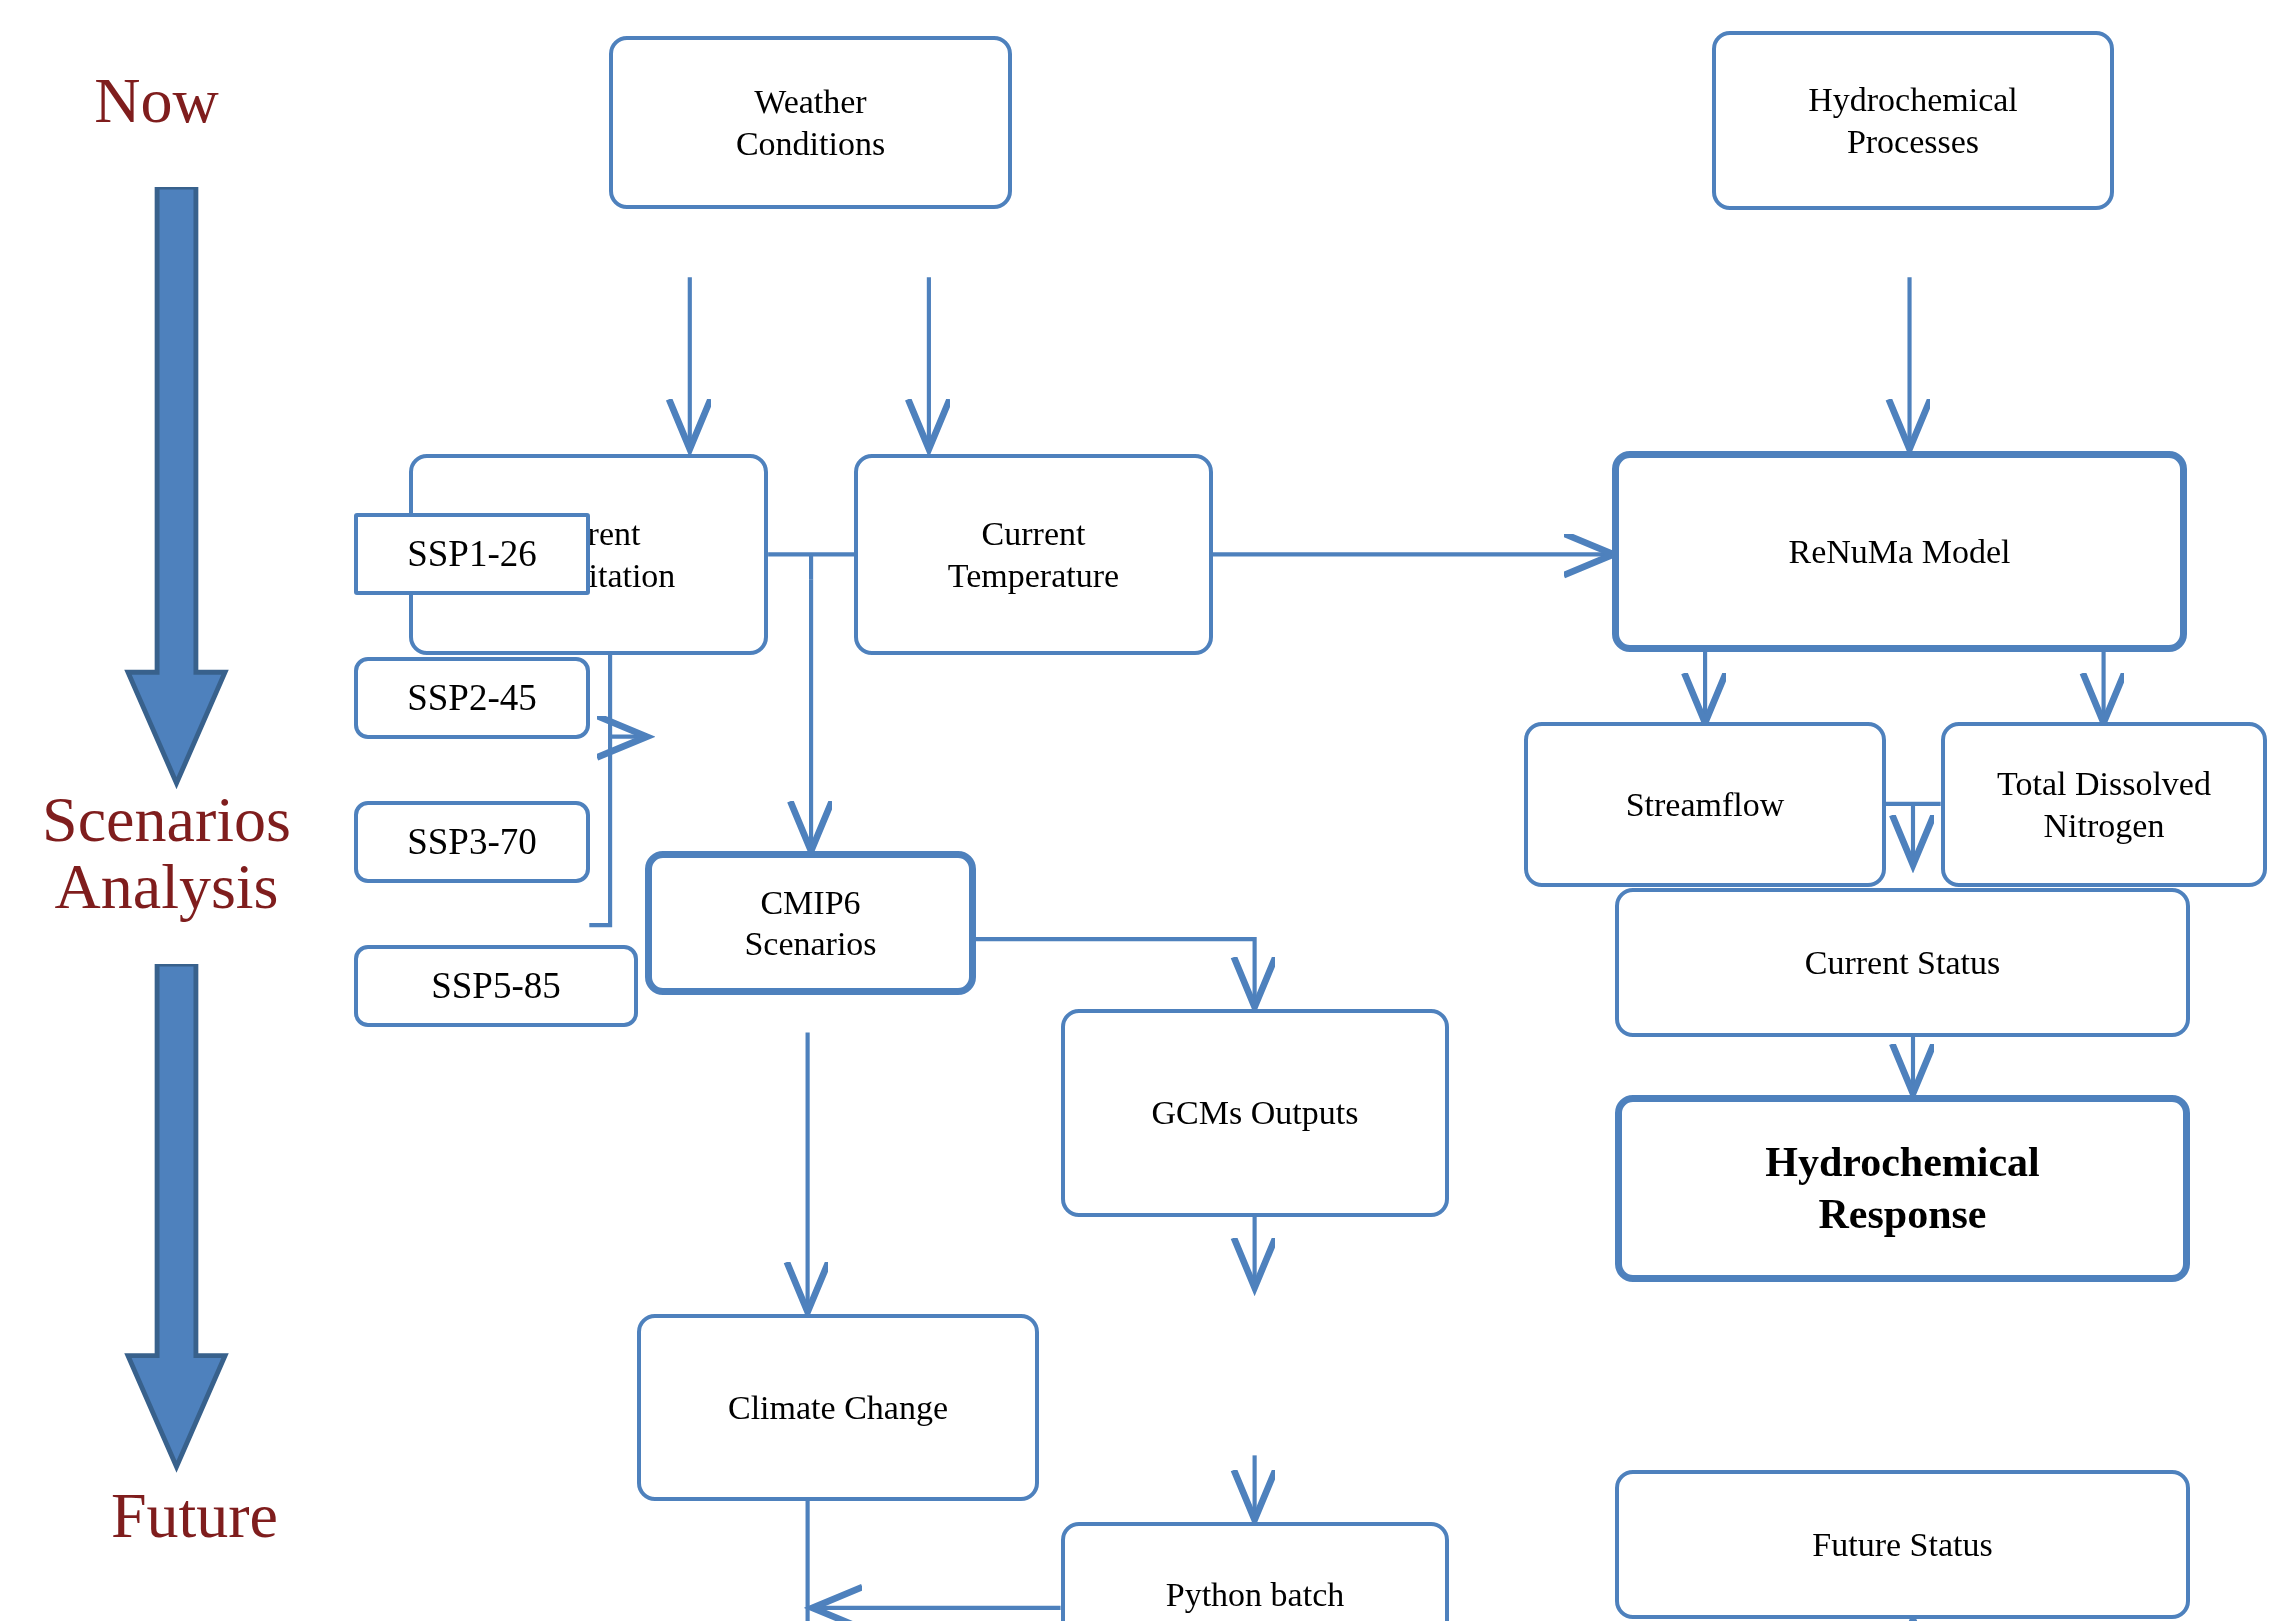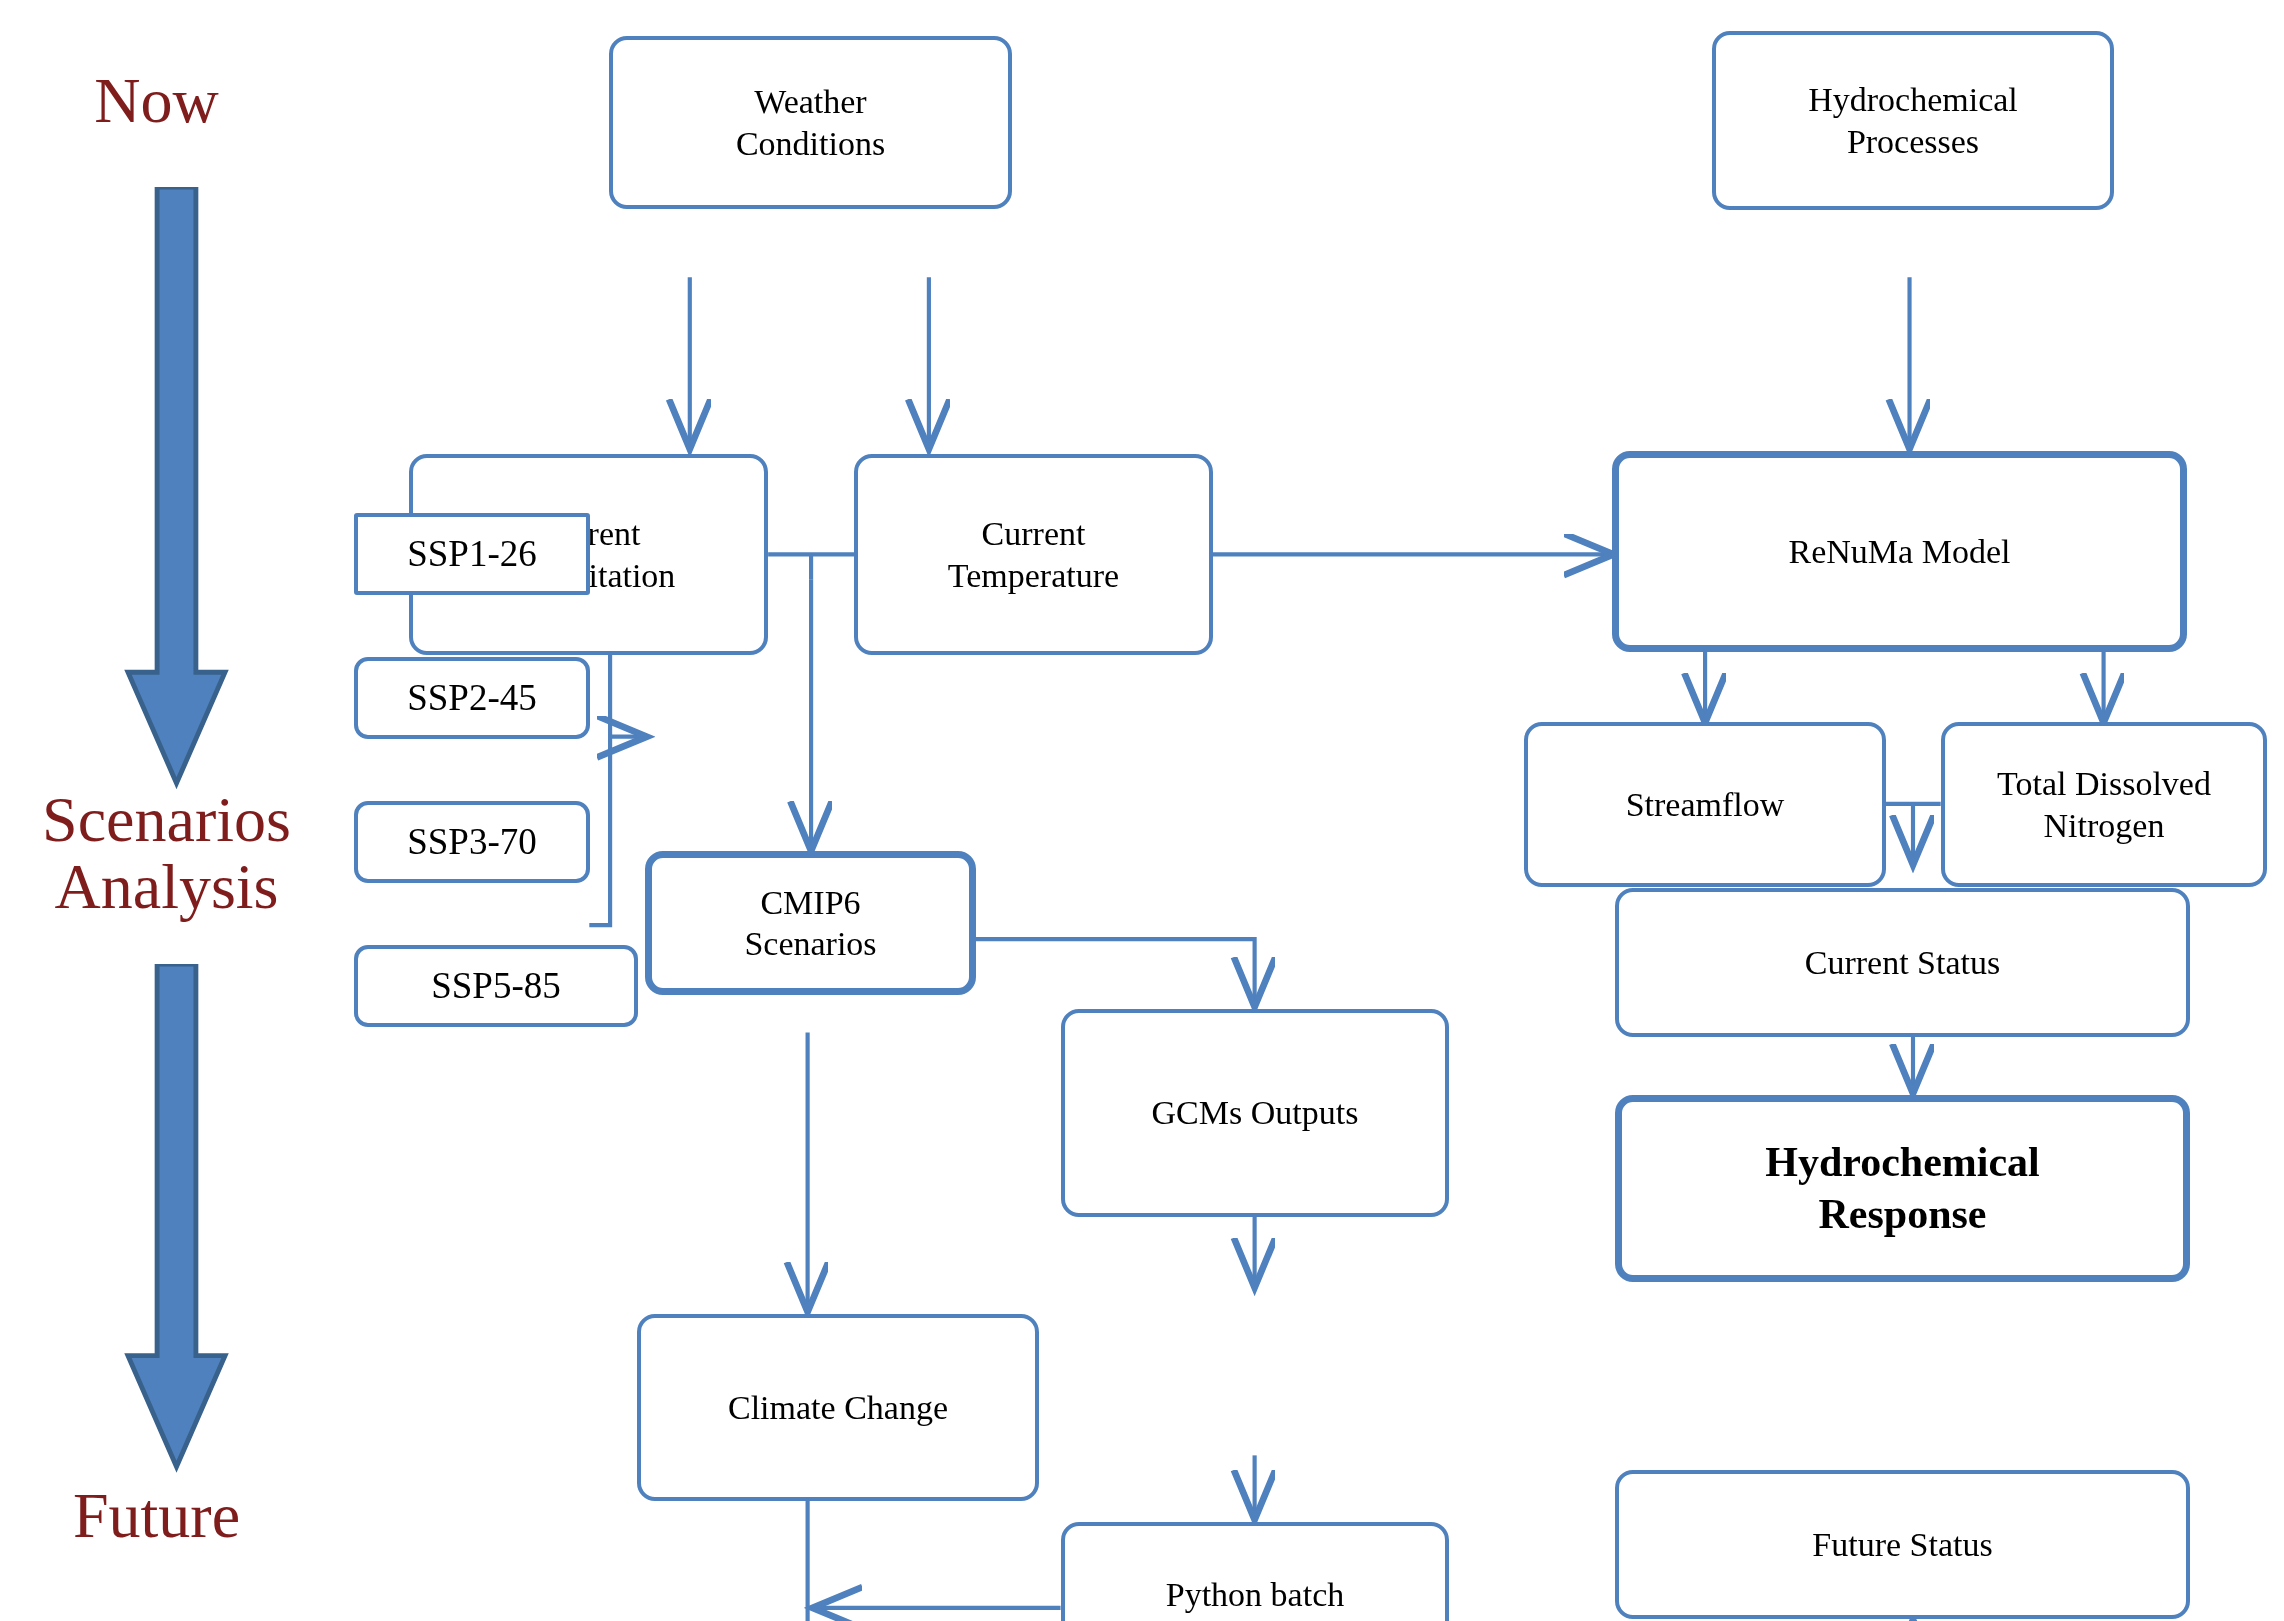--- a/index.html
+++ b/index.html
@@ -117,21 +117,21 @@
 
   <svg class="big-arrow" style="left:121px; top:964px; width:111px; height:513px;" viewBox="0 0 160 740" xmlns="http://www.w3.org/2000/svg">
     <polygon points="52,0 108,0 108,565 150,565 80,725 10,565 52,565" fill="#4E81BD" stroke="#38618C" stroke-width="7"></polygon>
   </svg>
 
   <div class="axis-label" style="left:42px; top:68px; width:229px;">Now</div>
 
   <div class="axis-label" style="left:0px; top:787px; width:333px;">Scenarios
 Analysis</div>
 
-  <div class="axis-label" style="left:35px; top:1483px; width:243px;">Future</div>
+  <div class="axis-label" style="left:35px; top:1483px; width:243px;text-align:right;">Future</div>
 
   <div class="node" style="left:609px; top:36px; width:403px; height:173px;">
     <span>Weather
 Conditions</span>
   </div>
 
   <div class="node" style="left:409px; top:454px; width:359px; height:201px;">
     <span>Current
 Precipitation</span>
   </div>

